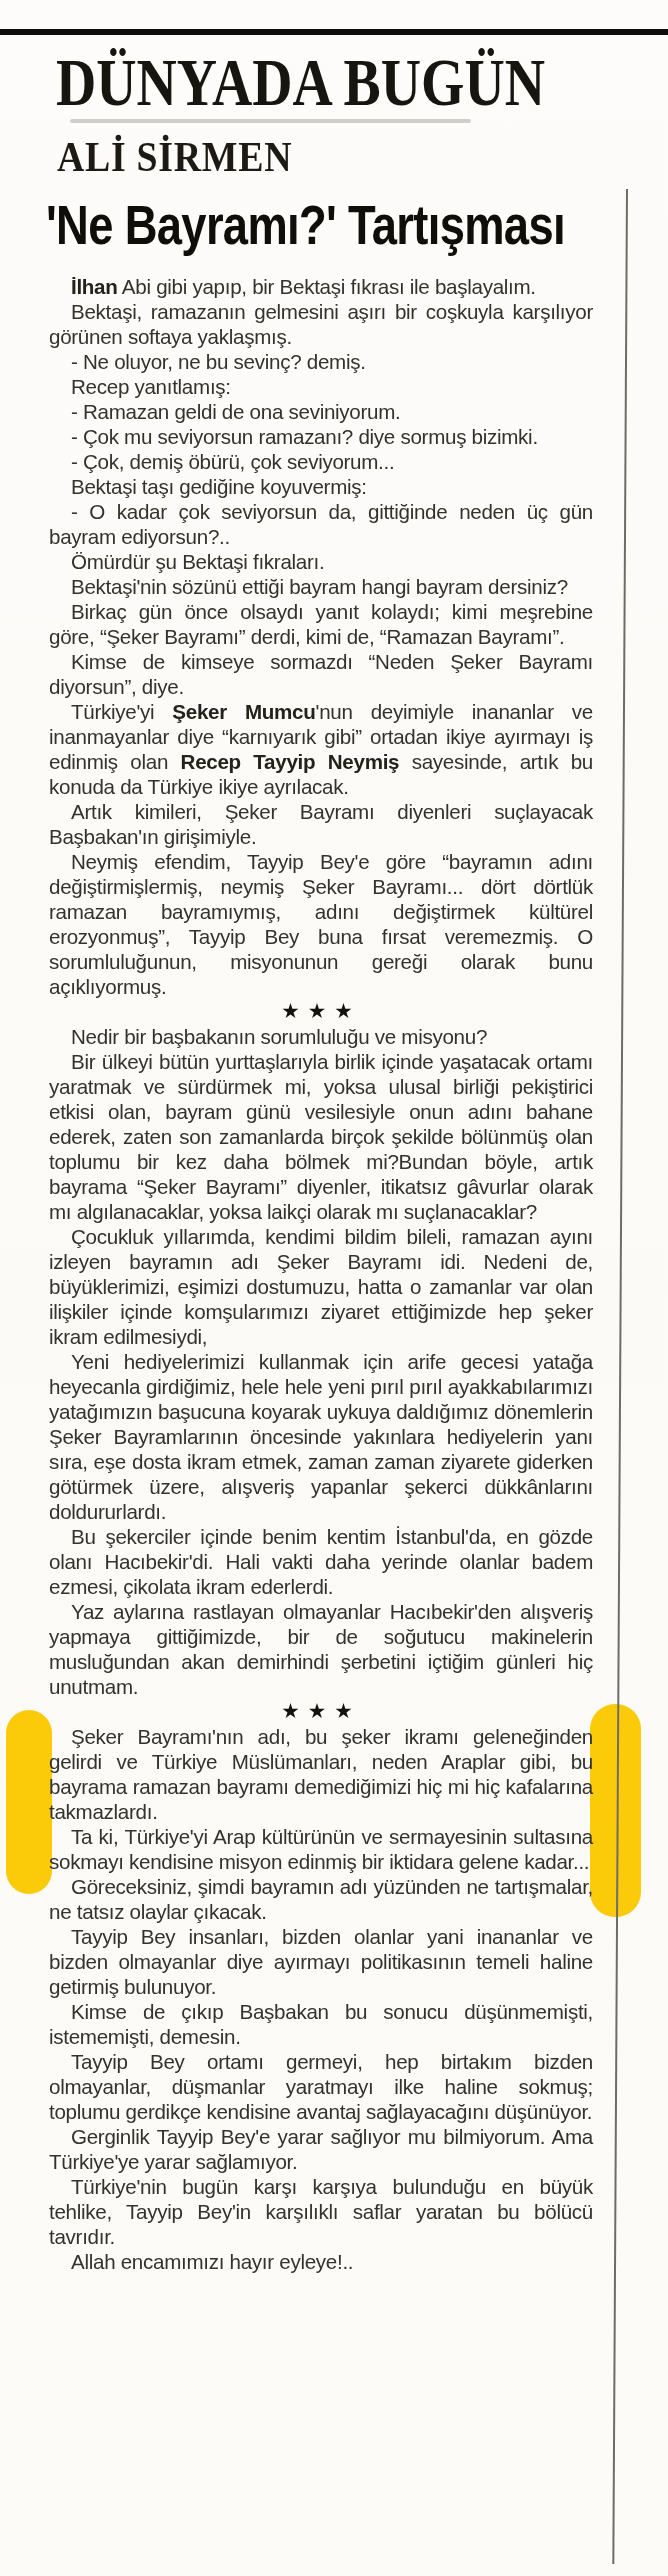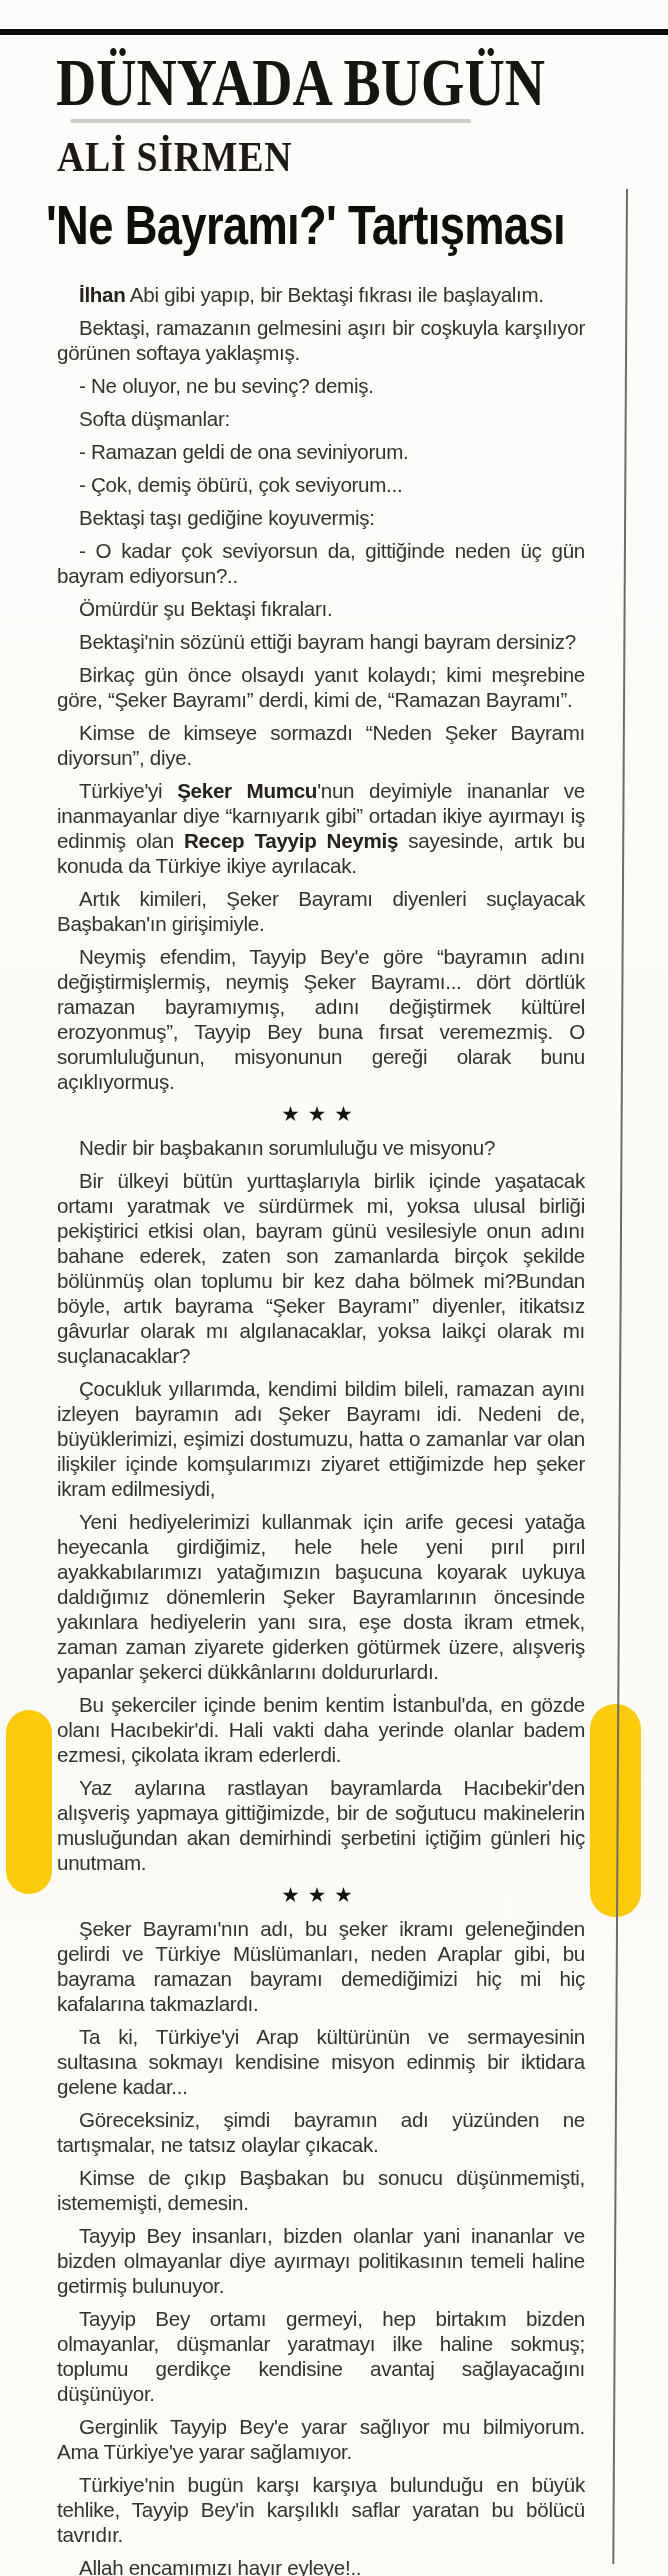--- a/index.html
+++ b/index.html
@@ -53,21 +53,21 @@
     position:absolute; z-index:1;
   }
   .highlight.left  { left:6.3px;   top:1710px; width:46px; height:184px; border-radius:24px; }
   .highlight.right { left:590px; top:1704px; width:51px; height:213px; border-radius:25px; }
   .article-body {
     position:absolute; left:49px; top:274px; width:544px;
     font-size:20.6px; line-height:25px; letter-spacing:-0.3px;
     color:#34322c; text-align:justify;
     z-index:2;
   }
-  .para { margin:8px; text-indent:22px; }
+  .para { margin:0; text-indent:22px; }
   .s-n { font-weight:normal; }
   .s-b { font-weight:bold; color:#24221a; }
   .s-i { }
   .stars {
     text-align:center; text-indent:0;
     font-size:20.6px; line-height:25px; letter-spacing:8px;
     color:#14120d; font-family:"DejaVu Sans", sans-serif;
   }
 </style>
 </head>
@@ -82,44 +82,45 @@
   <h3 class="article-title">'Ne Bayramı?' Tartışması</h3>
 
   <div class="highlight left" style="background: rgb(251, 202, 8);"></div>
   <div class="highlight right" style="background: rgb(251, 202, 8);"></div>
   <div class="column-rule" style="background: rgb(111, 108, 104);"></div>
 
   <div class="article-body" id="article-body">
       <p class="para"><span class="s-b">İlhan</span><span class="s-n"> Abi gibi yapıp, bir Bektaşi fıkrası ile başlayalım.</span></p>
       <p class="para"><span class="s-n">Bektaşi, ramazanın gelmesini aşırı bir coşkuyla karşılıyor görünen softaya yaklaşmış.</span></p>
       <p class="para"><span class="s-n">- Ne oluyor, ne bu sevinç? demiş.</span></p>
-      <p class="para"><span class="s-n">Softa düşmanlar:</span></p>
+      <p class="para"><span class="s-n">Recep yanıtlamış:</span></p>
       <p class="para"><span class="s-n">- Ramazan geldi de ona seviniyorum.</span></p>
+      <p class="para"><span class="s-n">- Çok mu seviyorsun ramazanı? diye sormuş bizimki.</span></p>
       <p class="para"><span class="s-n">- Çok, demiş öbürü, çok seviyorum...</span></p>
       <p class="para"><span class="s-n">Bektaşi taşı gediğine koyuvermiş:</span></p>
       <p class="para"><span class="s-n">- O kadar çok seviyorsun da, gittiğinde neden üç gün bayram ediyorsun?..</span></p>
       <p class="para"><span class="s-n">Ömürdür şu Bektaşi fıkraları.</span></p>
       <p class="para"><span class="s-n">Bektaşi'nin sözünü ettiği bayram hangi bayram dersiniz?</span></p>
       <p class="para"><span class="s-n">Birkaç gün önce olsaydı yanıt kolaydı; kimi meşrebine göre, </span><span class="s-i">“Şeker Bayramı”</span><span class="s-n"> derdi, kimi de, </span><span class="s-i">“Ramazan Bayramı”</span><span class="s-n">.</span></p>
       <p class="para"><span class="s-n">Kimse de kimseye sormazdı </span><span class="s-i">“Neden Şeker Bayramı diyorsun”</span><span class="s-n">, diye.</span></p>
       <p class="para"><span class="s-n">Türkiye'yi </span><span class="s-b">Şeker Mumcu</span><span class="s-n">'nun deyimiyle inananlar ve inanmayanlar diye </span><span class="s-i">“karnıyarık gibi”</span><span class="s-n"> ortadan ikiye ayırmayı iş edinmiş olan </span><span class="s-b">Recep Tayyip Neymiş</span><span class="s-n"> sayesinde, artık bu konuda da Türkiye ikiye ayrılacak.</span></p>
       <p class="para"><span class="s-n">Artık kimileri, Şeker Bayramı diyenleri suçlayacak Başbakan'ın girişimiyle.</span></p>
       <p class="para"><span class="s-n">Neymiş efendim, Tayyip Bey'e göre </span><span class="s-i">“bayramın adını değiştirmişlermiş, neymiş Şeker Bayramı... dört dörtlük ramazan bayramıymış, adını değiştirmek kültürel erozyonmuş”</span><span class="s-n">, Tayyip Bey buna fırsat veremezmiş. O sorumluluğunun, misyonunun gereği olarak bunu açıklıyormuş.</span></p>
       <div class="stars">★★★</div>
       <p class="para"><span class="s-n">Nedir bir başbakanın sorumluluğu ve misyonu?</span></p>
       <p class="para"><span class="s-n">Bir ülkeyi bütün yurttaşlarıyla birlik içinde yaşatacak ortamı yaratmak ve sürdürmek mi, yoksa ulusal birliği pekiştirici etkisi olan, bayram günü vesilesiyle onun adını bahane ederek, zaten son zamanlarda birçok şekilde bölünmüş olan toplumu bir kez daha bölmek mi?Bundan böyle, artık bayrama </span><span class="s-i">“Şeker Bayramı”</span><span class="s-n"> diyenler, itikatsız gâvurlar olarak mı algılanacaklar, yoksa laikçi olarak mı suçlanacaklar?</span></p>
       <p class="para"><span class="s-n">Çocukluk yıllarımda, kendimi bildim bileli, ramazan ayını izleyen bayramın adı Şeker Bayramı idi. Nedeni de, büyüklerimizi, eşimizi dostumuzu, hatta o zamanlar var olan ilişkiler içinde komşularımızı ziyaret ettiğimizde hep şeker ikram edilmesiydi,</span></p>
       <p class="para"><span class="s-n">Yeni hediyelerimizi kullanmak için arife gecesi yatağa heyecanla girdiğimiz, hele hele yeni pırıl pırıl ayakkabılarımızı yatağımızın başucuna koyarak uykuya daldığımız dönemlerin Şeker Bayramlarının öncesinde yakınlara hediyelerin yanı sıra, eşe dosta ikram etmek, zaman zaman ziyarete giderken götürmek üzere, alışveriş yapanlar şekerci dükkânlarını doldururlardı.</span></p>
       <p class="para"><span class="s-n">Bu şekerciler içinde benim kentim İstanbul'da, en gözde olanı Hacıbekir'di. Hali vakti daha yerinde olanlar badem ezmesi, çikolata ikram ederlerdi.</span></p>
-      <p class="para"><span class="s-n">Yaz aylarına rastlayan bayramlarda Hacıbekir'den alışveriş yapmaya gittiğimizde, bir de soğutucu makinelerin musluğundan akan demirhindi şerbetini içtiğim günleri hiç unutmam.</span></p>
+      <p class="para"><span class="s-n">Yaz aylarına rastlayan olmayanlar Hacıbekir'den alışveriş yapmaya gittiğimizde, bir de soğutucu makinelerin musluğundan akan demirhindi şerbetini içtiğim günleri hiç unutmam.</span></p>
       <div class="stars">★★★</div>
       <p class="para"><span class="s-n">Şeker Bayramı'nın adı, bu şeker ikramı geleneğinden gelirdi ve Türkiye Müslümanları, neden Araplar gibi, bu bayrama ramazan bayramı demediğimizi hiç mi hiç kafalarına takmazlardı.</span></p>
       <p class="para"><span class="s-n">Ta ki, Türkiye'yi Arap kültürünün ve sermayesinin sultasına sokmayı kendisine misyon edinmiş bir iktidara gelene kadar...</span></p>
       <p class="para"><span class="s-n">Göreceksiniz, şimdi bayramın adı yüzünden ne tartışmalar, ne tatsız olaylar çıkacak.</span></p>
+      <p class="para"><span class="s-n">Tayyip Bey insanları, bizden olanlar yani inananlar ve bizden olmayanlar diye ayırmayı politikasının temeli haline getirmiş bulunuyor.</span></p>
       <p class="para"><span class="s-n">Kimse de çıkıp Başbakan bu sonucu düşünmemişti, istememişti, demesin.</span></p>
-      <p class="para"><span class="s-n">Tayyip Bey insanları, bizden olanlar yani inananlar ve bizden olmayanlar diye ayırmayı politikasının temeli haline getirmiş bulunuyor.</span></p>
       <p class="para"><span class="s-n">Tayyip Bey ortamı germeyi, hep birtakım bizden olmayanlar, düşmanlar yaratmayı ilke haline sokmuş; toplumu gerdikçe kendisine avantaj sağlayacağını düşünüyor.</span></p>
       <p class="para"><span class="s-n">Gerginlik Tayyip Bey'e yarar sağlıyor mu bilmiyorum. Ama Türkiye'ye yarar sağlamıyor.</span></p>
       <p class="para"><span class="s-i">Türkiye'nin bugün karşı karşıya bulunduğu en bü</span><span class="s-n">yük tehlike, Tayyip Bey'in karşılıklı saflar yaratan bu bölücü tavrıdır.</span></p>
       <p class="para"><span class="s-n">Allah encamımızı hayır eyleye!..</span></p>
     </div>
 </div>
 
 
 </body></html>

